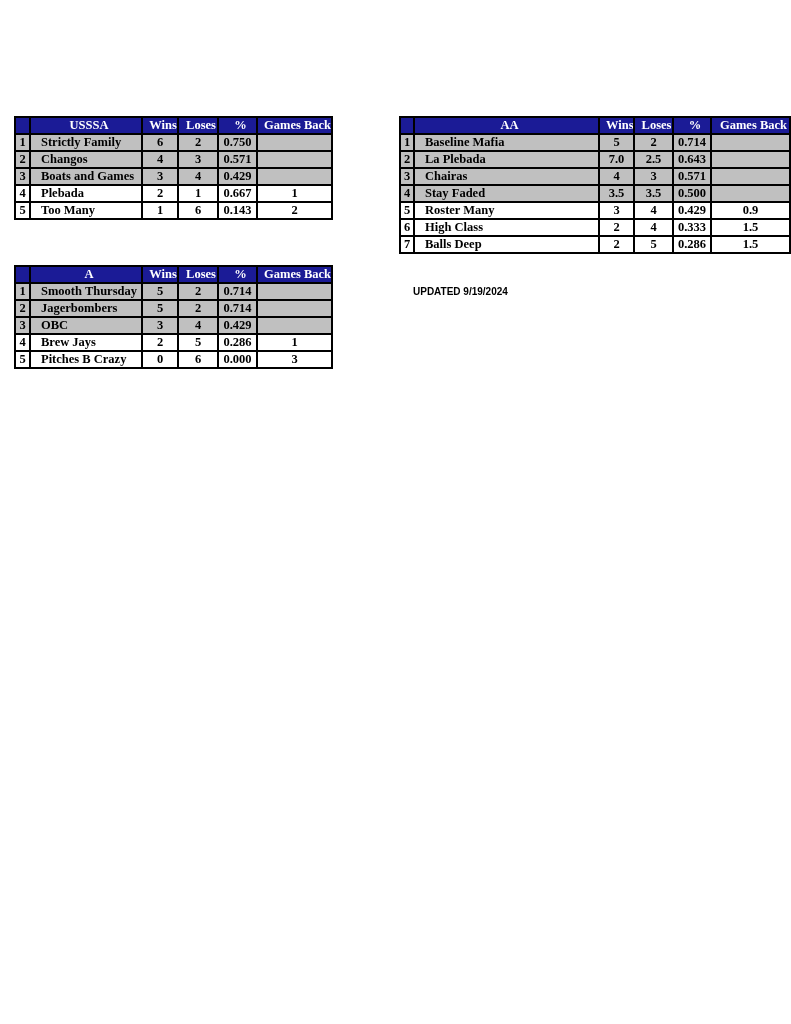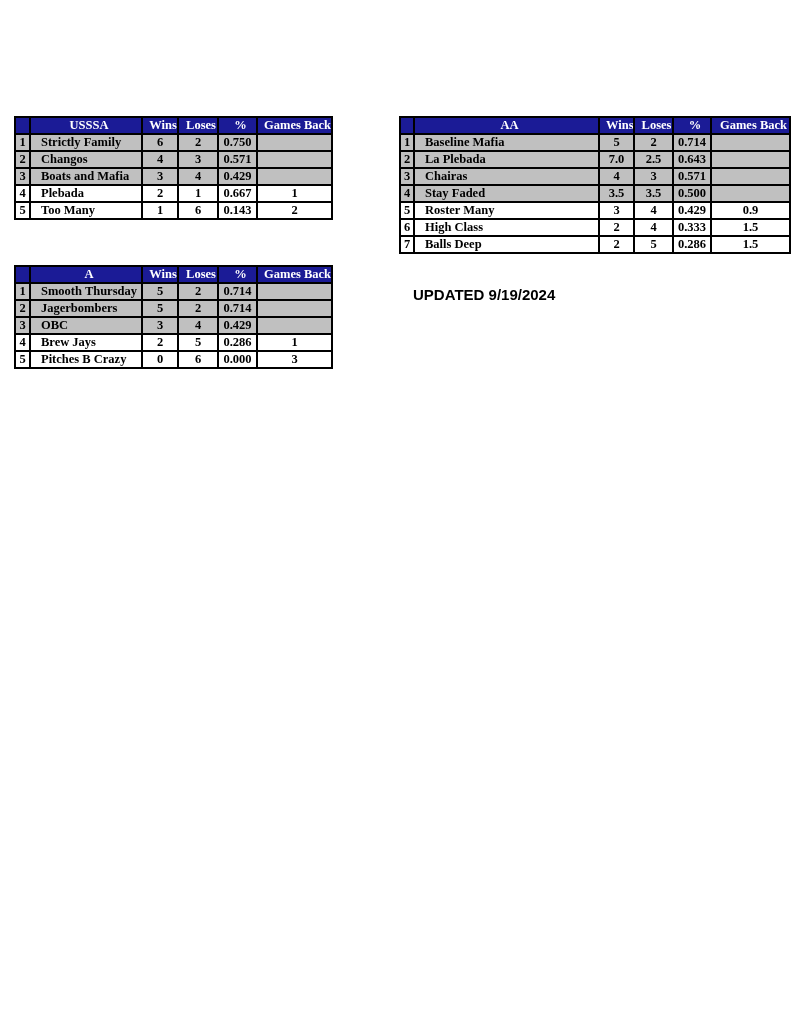--- a/index.html
+++ b/index.html
@@ -73,21 +73,21 @@
   .t-right th:nth-child(2){width:185px;}
   .t-right th:nth-child(3){width:35px;}
   .t-right th:nth-child(4){width:39px;}
   .t-right th:nth-child(5){width:38px;}
   .t-right th:nth-child(6){width:79px;}
   .updated{
     position:absolute;
     left:413px;
     top:286px;
     font-family:"Liberation Sans", sans-serif;
-    font-size:15px;
+    font-size:10px;
     font-weight:bold;
     color:var(--text);
   }
 </style>
 </head>
 <body>
 
 <div class="page">
   <div class="tbl t-left" style="left:14px;top:116px">
       <table>
@@ -113,21 +113,21 @@
           <tr class="shaded">
             <td class="rank">2</td>
             <td class="team">Changos</td>
             <td>4</td>
             <td>3</td>
             <td>0.571</td>
             <td></td>
           </tr>
           <tr class="shaded">
             <td class="rank">3</td>
-            <td class="team">Boats and Mafia</td>
+            <td class="team">Boats and Games</td>
             <td>3</td>
             <td>4</td>
             <td>0.429</td>
             <td></td>
           </tr>
           <tr class="">
             <td class="rank">4</td>
             <td class="team">Plebada</td>
             <td>2</td>
             <td>1</td>

